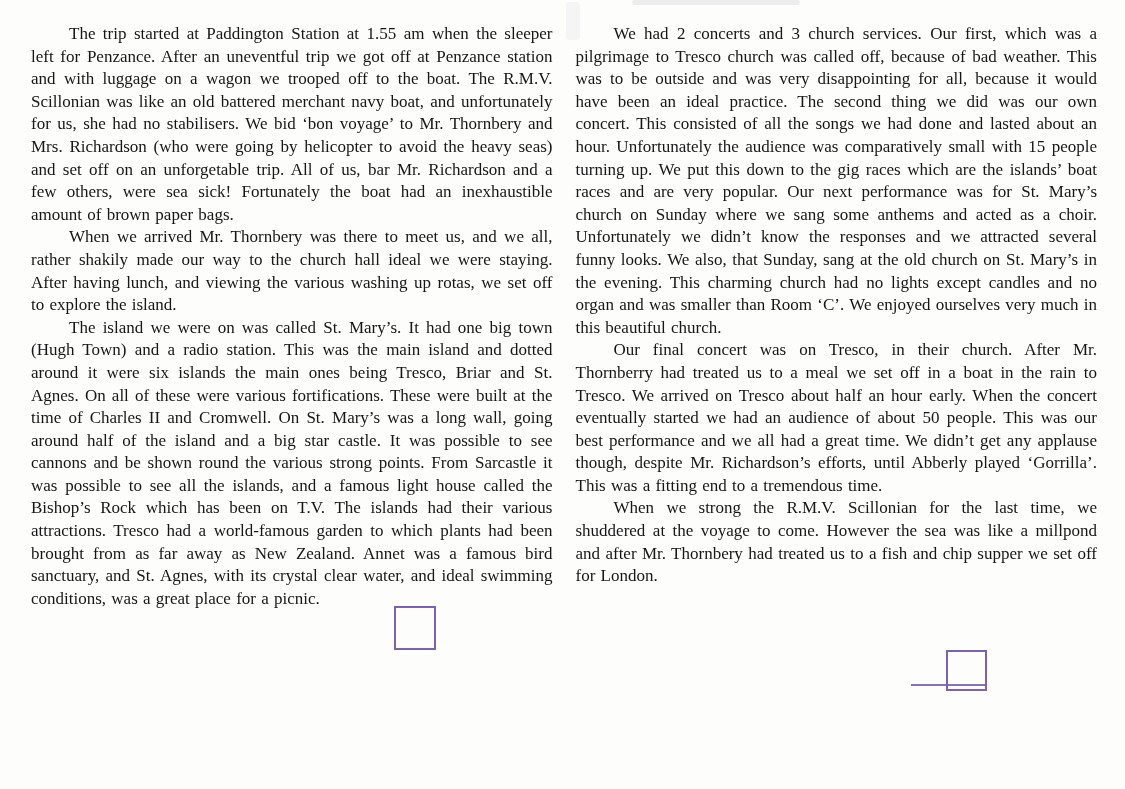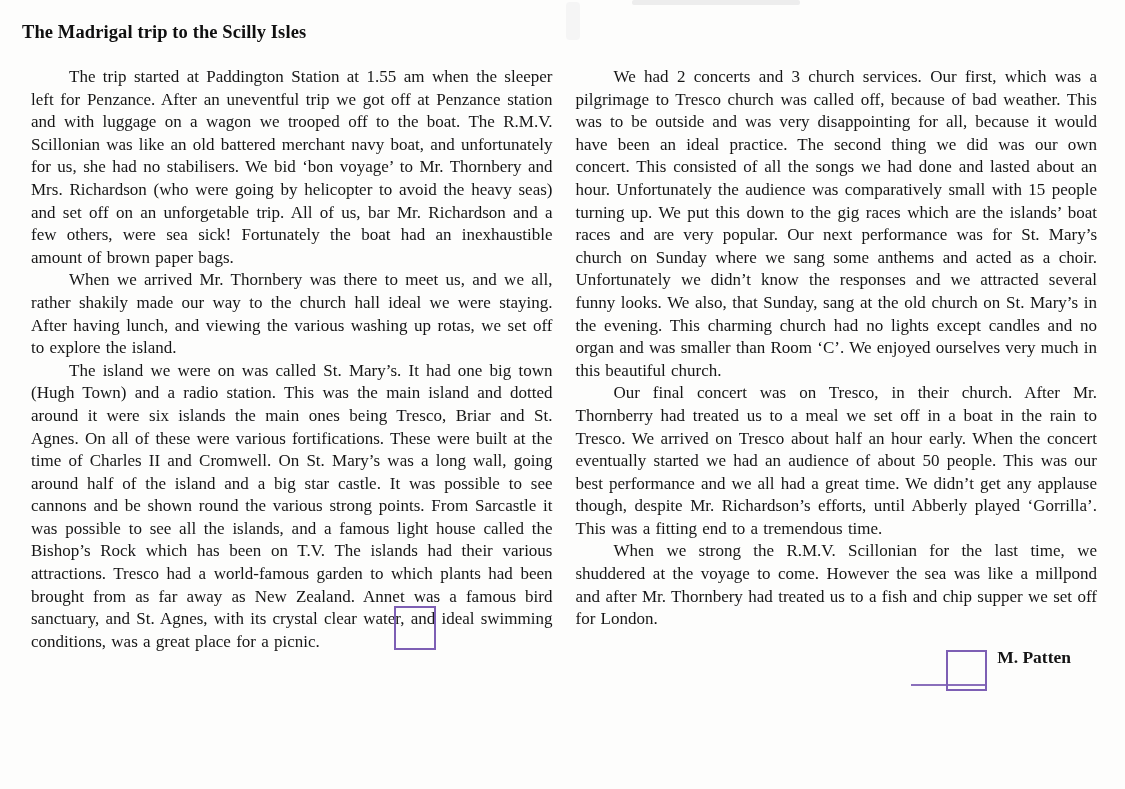--- a/index.html
+++ b/index.html
@@ -96,35 +96,33 @@
     height: 38px;
     background: #f5f5f5;
     border-radius: 4px;
   }
 </style>
 </head>
 <body>
 
 <div class="page">
 
-  <h1 class="doc-title">The Madrigal trip to the Scilly Isles</h1>
 
   <div class="columns">
 
     <div class="col">
       <p>The trip started at Paddington Station at 1.55 am when the sleeper left for Penzance. After an uneventful trip we got off at Penzance station and with luggage on a wagon we trooped off to the boat. The R.M.V. Scillonian was like an old battered merchant navy boat, and unfortunately for us, she had no stabilisers. We bid ‘bon voyage’ to Mr. Thornbery and Mrs. Richardson (who were going by helicopter to avoid the heavy seas) and set off on an unforgetable trip. All of us, bar Mr. Richardson and a few others, were sea sick! Fortunately the boat had an inexhaustible amount of brown paper bags.</p>
       <p>When we arrived Mr. Thornbery was there to meet us, and we all, rather shakily made our way to the church hall ideal we were staying. After having lunch, and viewing the various washing up rotas, we set off to explore the island.</p>
       <p>The island we were on was called St. Mary’s. It had one big town (Hugh Town) and a radio station. This was the main island and dotted around it were six islands the main ones being Tresco, Briar and St. Agnes. On all of these were various fortifications. These were built at the time of Charles II and Cromwell. On St. Mary’s was a long wall, going around half of the island and a big star castle. It was possible to see cannons and be shown round the various strong points. From Sarcastle it was possible to see all the islands, and a famous light house called the Bishop’s Rock which has been on T.V. The islands had their various attractions. Tresco had a world-famous garden to which plants had been brought from as far away as New Zealand. Annet was a famous bird sanctuary, and St. Agnes, with its crystal clear water, and ideal swimming conditions, was a great place for a picnic.</p>
     </div>
 
     <div class="col">
       <p>We had 2 concerts and 3 church services. Our first, which was a pilgrimage to Tresco church was called off, because of bad weather. This was to be outside and was very disappointing for all, because it would have been an ideal practice. The second thing we did was our own concert. This consisted of all the songs we had done and lasted about an hour. Unfortunately the audience was comparatively small with 15 people turning up. We put this down to the gig races which are the islands’ boat races and are very popular. Our next performance was for St. Mary’s church on Sunday where we sang some anthems and acted as a choir. Unfortunately we didn’t know the responses and we attracted several funny looks. We also, that Sunday, sang at the old church on St. Mary’s in the evening. This charming church had no lights except candles and no organ and was smaller than Room ‘C’. We enjoyed ourselves very much in this beautiful church.</p>
       <p>Our final concert was on Tresco, in their church. After Mr. Thornberry had treated us to a meal we set off in a boat in the rain to Tresco. We arrived on Tresco about half an hour early. When the concert eventually started we had an audience of about 50 people. This was our best performance and we all had a great time. We didn’t get any applause though, despite Mr. Richardson’s efforts, until Abberly played ‘Gorrilla’. This was a fitting end to a tremendous time.</p>
       <p>When we strong the R.M.V. Scillonian for the last time, we shuddered at the voyage to come. However the sea was like a millpond and after Mr. Thornbery had treated us to a fish and chip supper we set off for London.</p>
-      <div class="signature">M. Patten</div>
     </div>
 
   </div>
 
   <div class="anno-box anno-box-garden"></div>
   <div class="anno-box anno-box-however"></div>
   <div class="anno-strike"></div>
 
   <div class="smudge-top"></div>
   <div class="smudge-left"></div>

